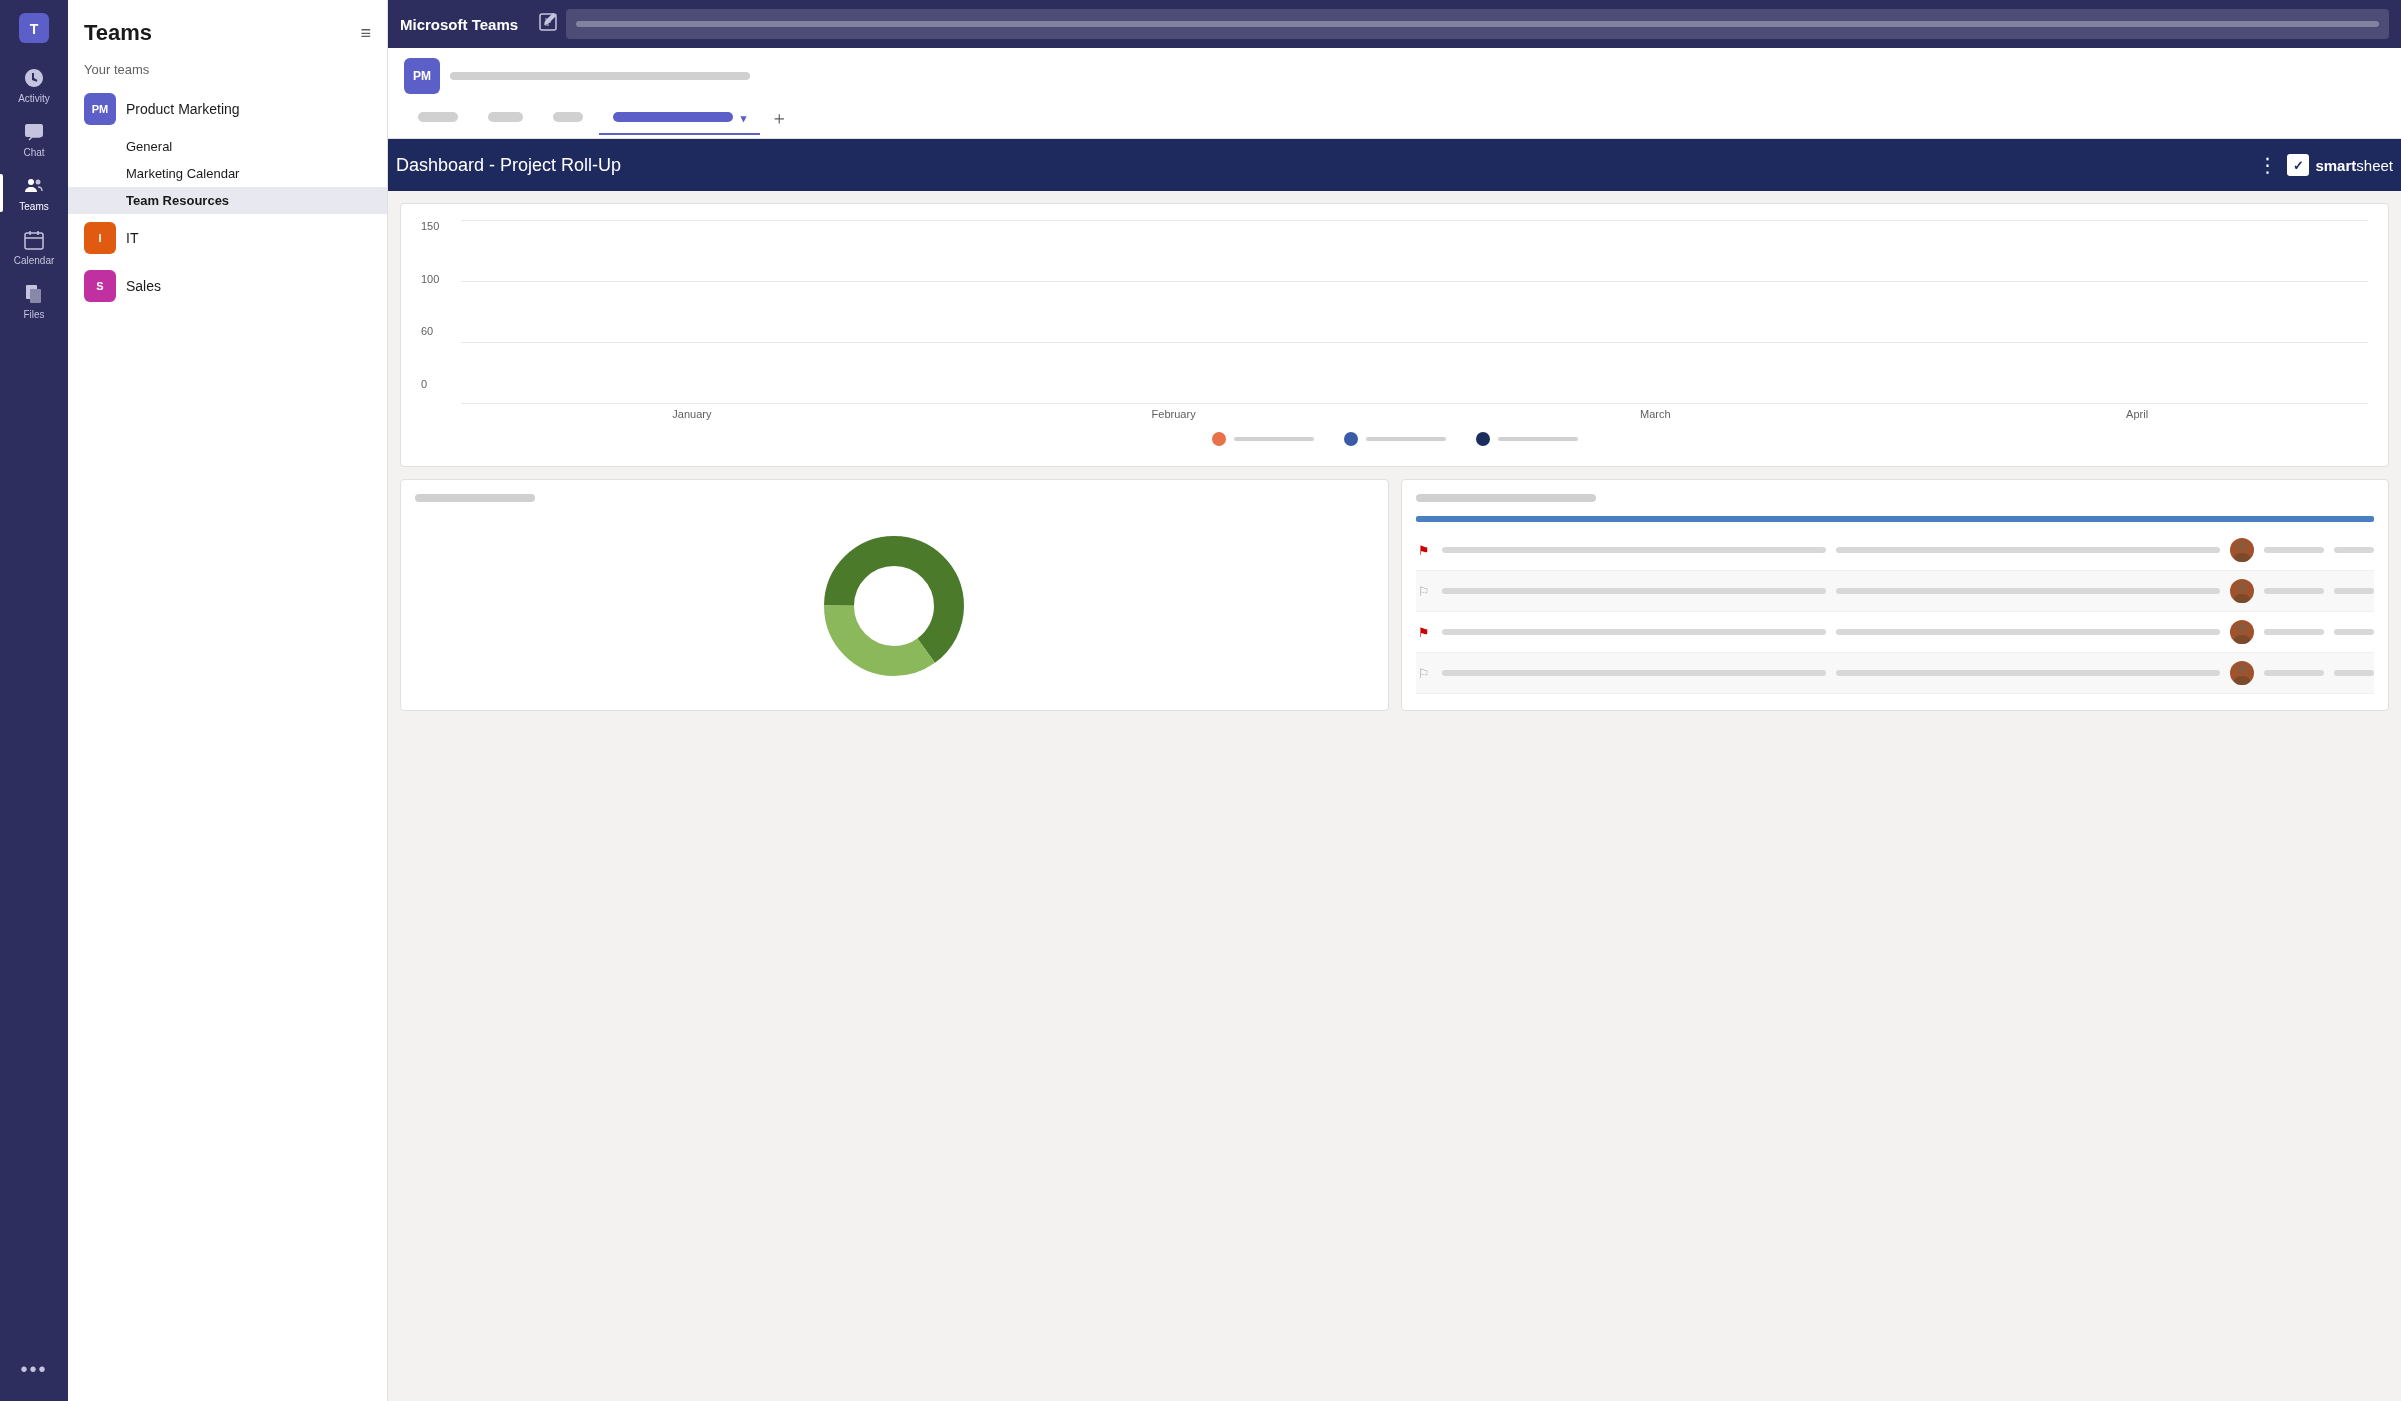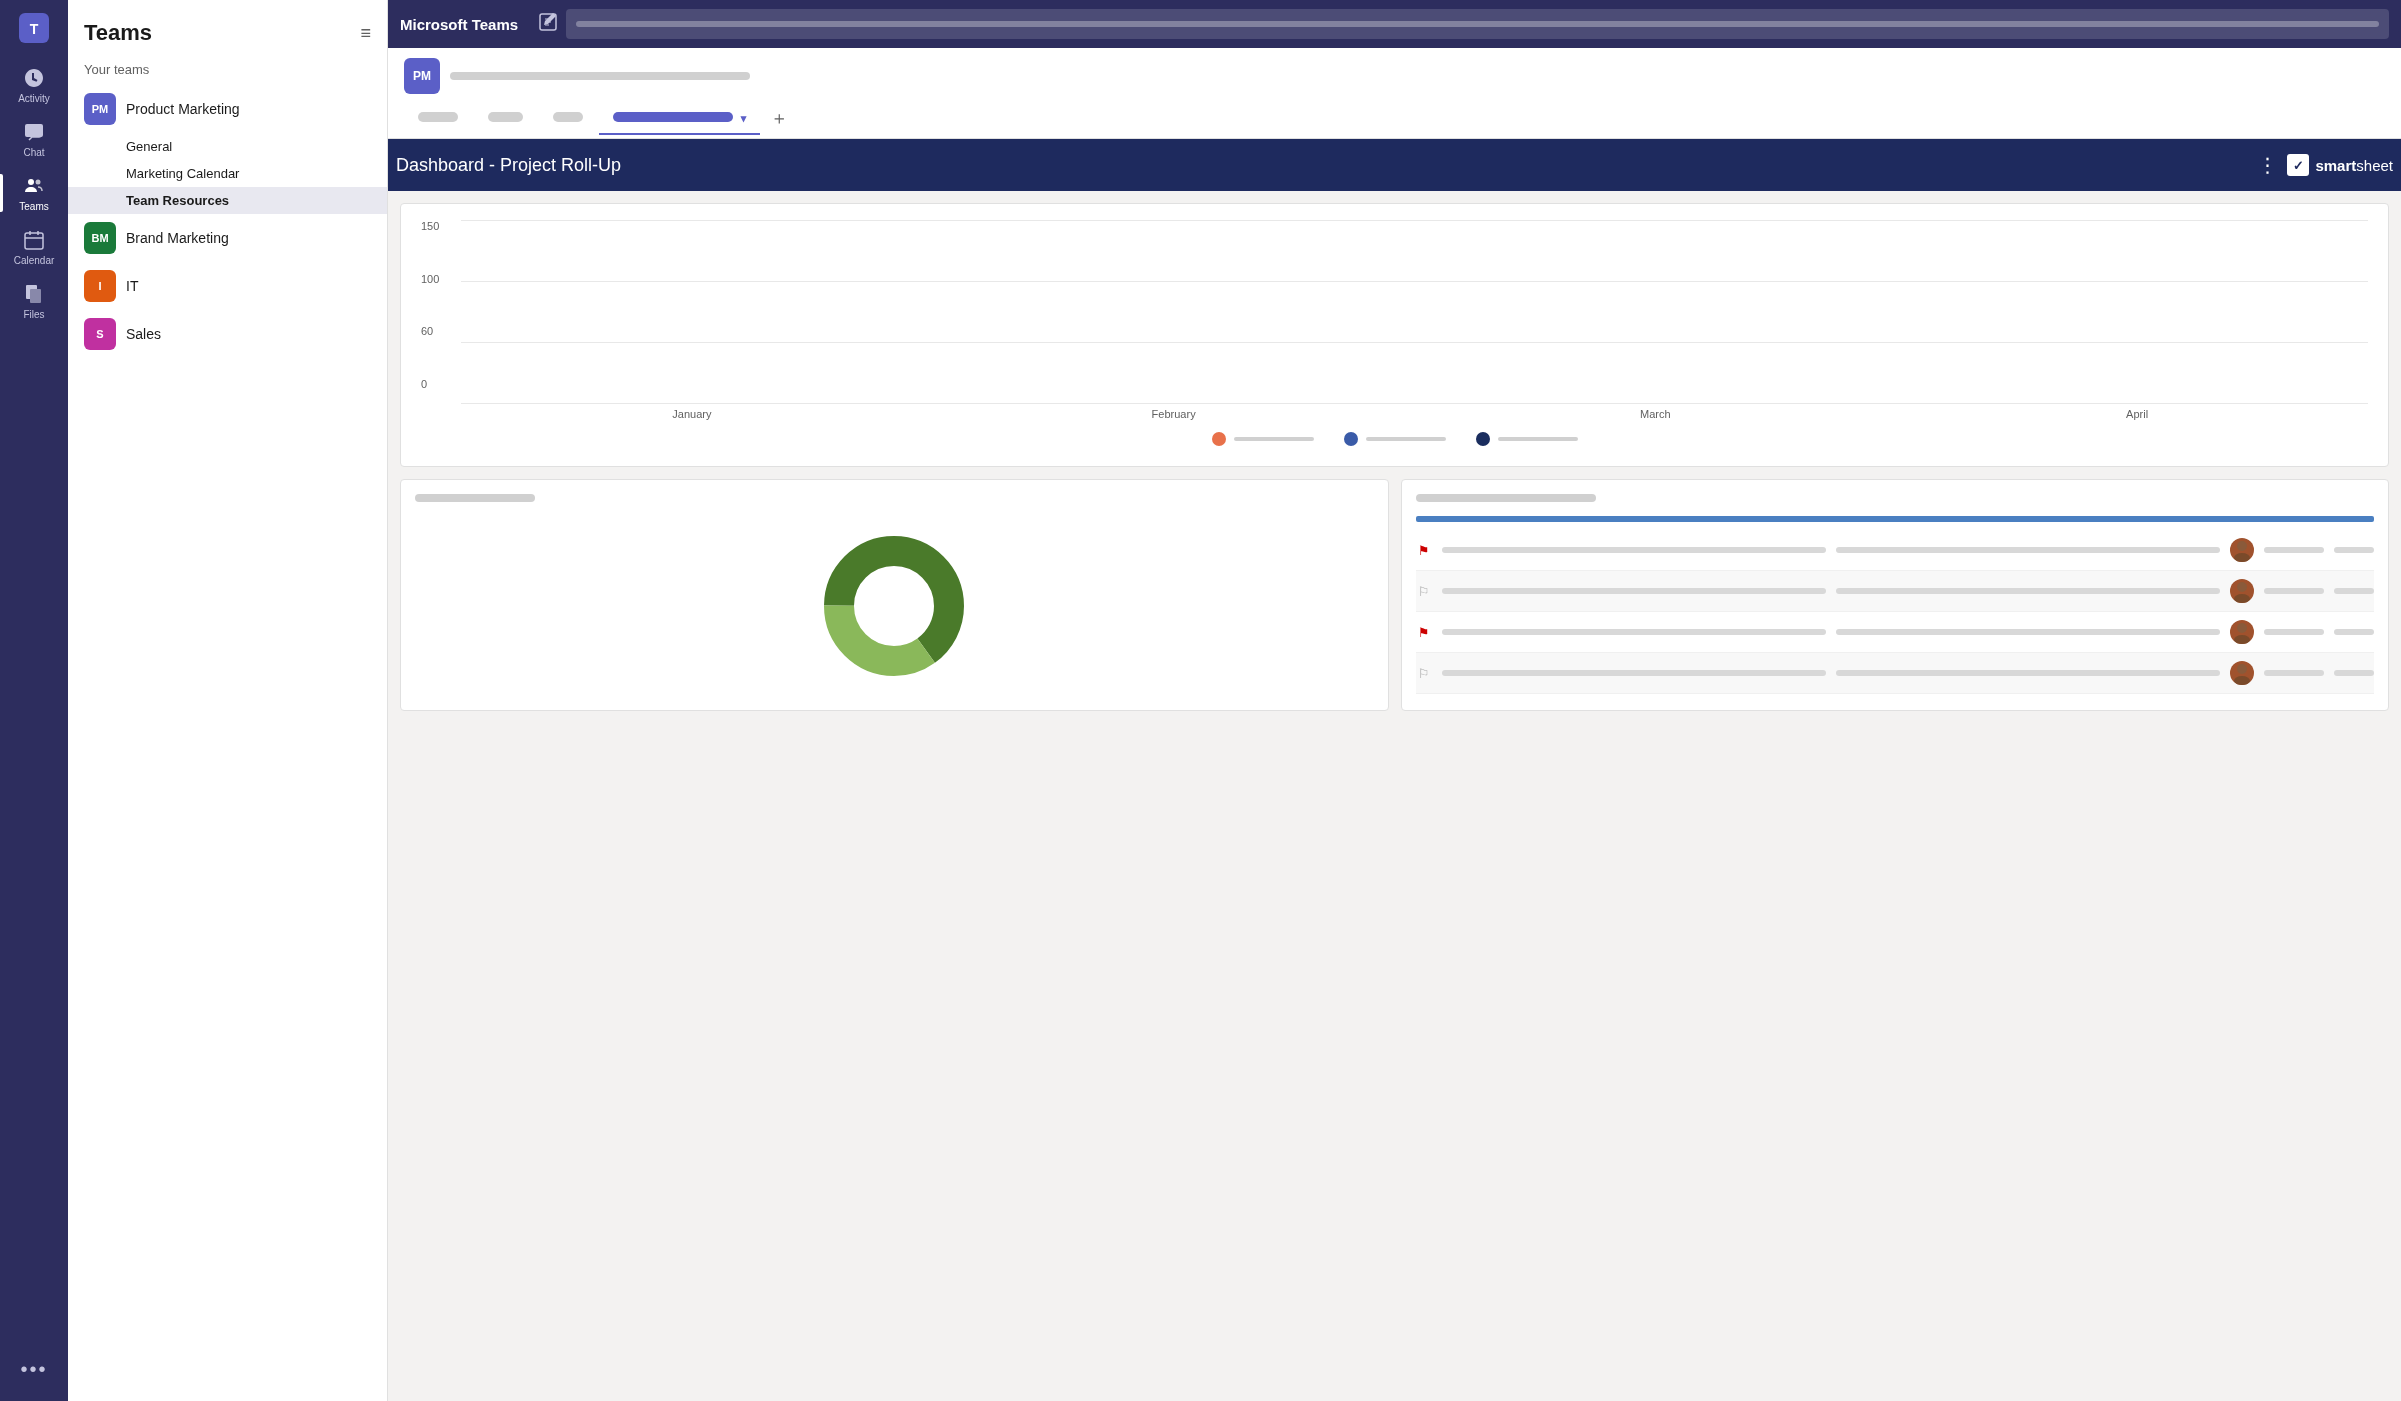--- a/index.html
+++ b/index.html
@@ -562,25 +562,20 @@
   <div class="team-item">
     <div class="team-avatar" style="background:#5b5fc7;">PM</div>
     <span class="team-name">Product Marketing</span>
     <span class="team-more">···</span>
   </div>
   <div class="channel-item">General</div>
   <div class="channel-item">Marketing Calendar</div>
   <div class="channel-item active">Team Resources</div>
 
 
-  <div class="team-item">
-    <div class="team-avatar" style="background:#1a7a3a;">BM</div>
-    <span class="team-name">Brand Marketing</span>
-    <span class="team-more">···</span>
-  </div>
 
   <div class="team-item">
     <div class="team-avatar" style="background:#e05a10;">I</div>
     <span class="team-name">IT</span>
     <span class="team-more">···</span>
   </div>
 
   <div class="team-item">
     <div class="team-avatar" style="background:#c030a0;">S</div>
     <span class="team-name">Sales</span>

